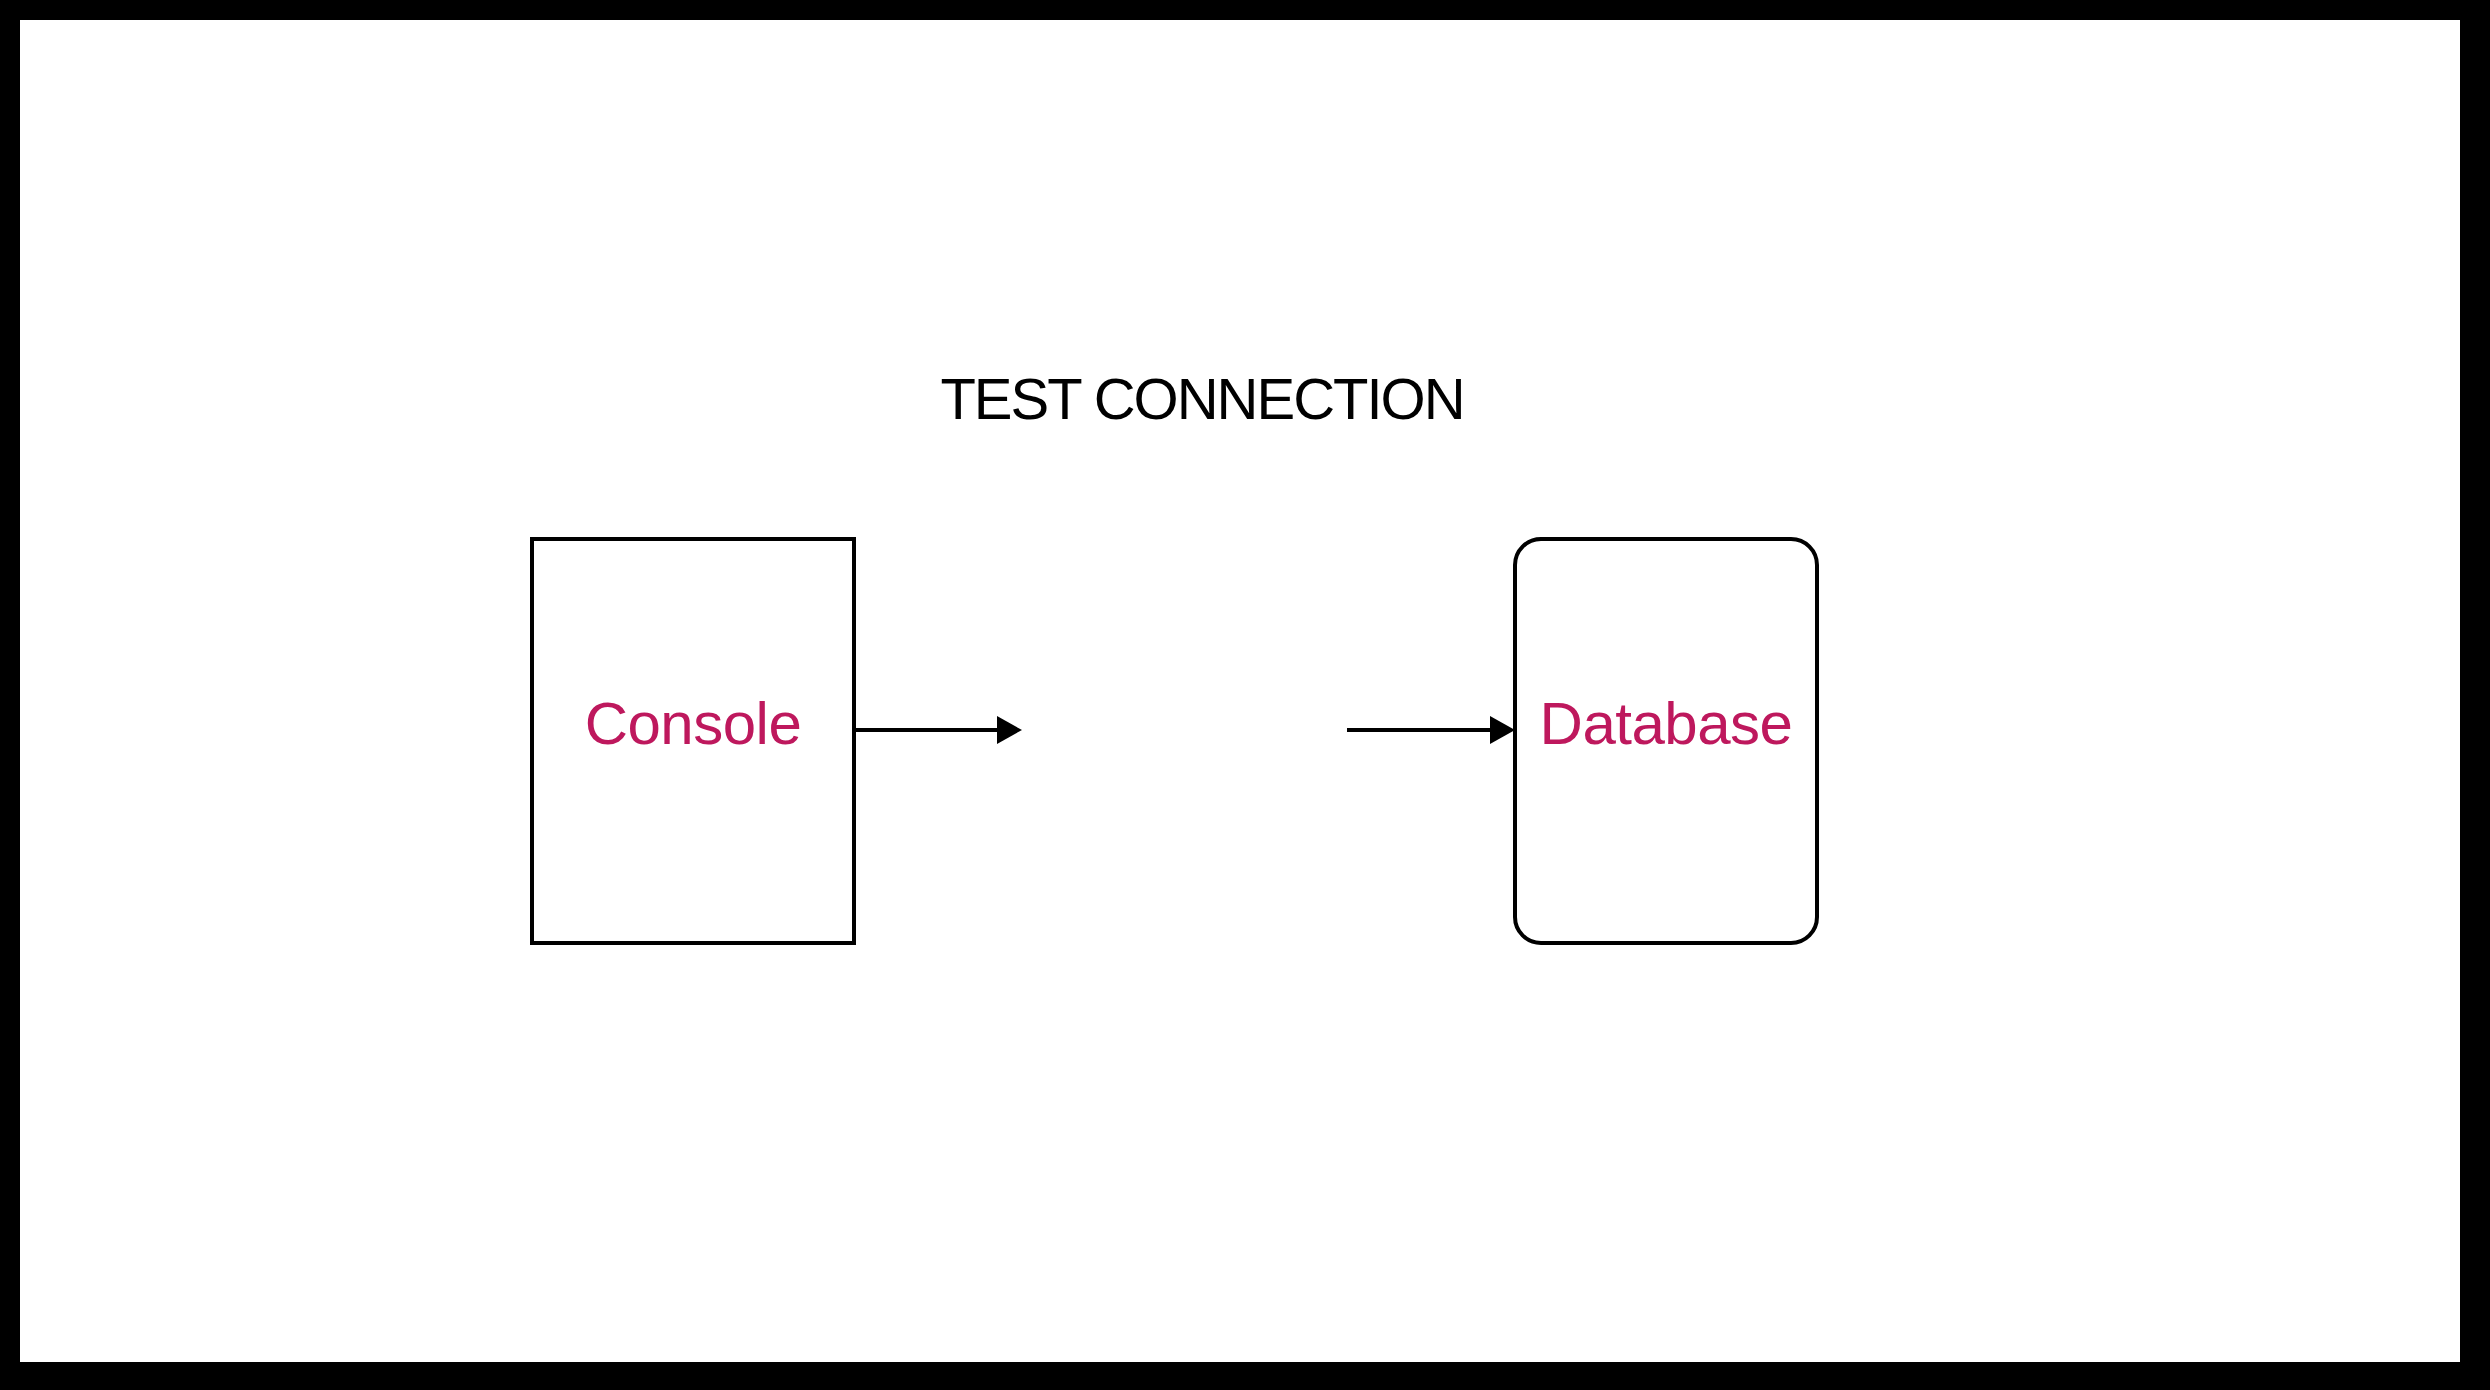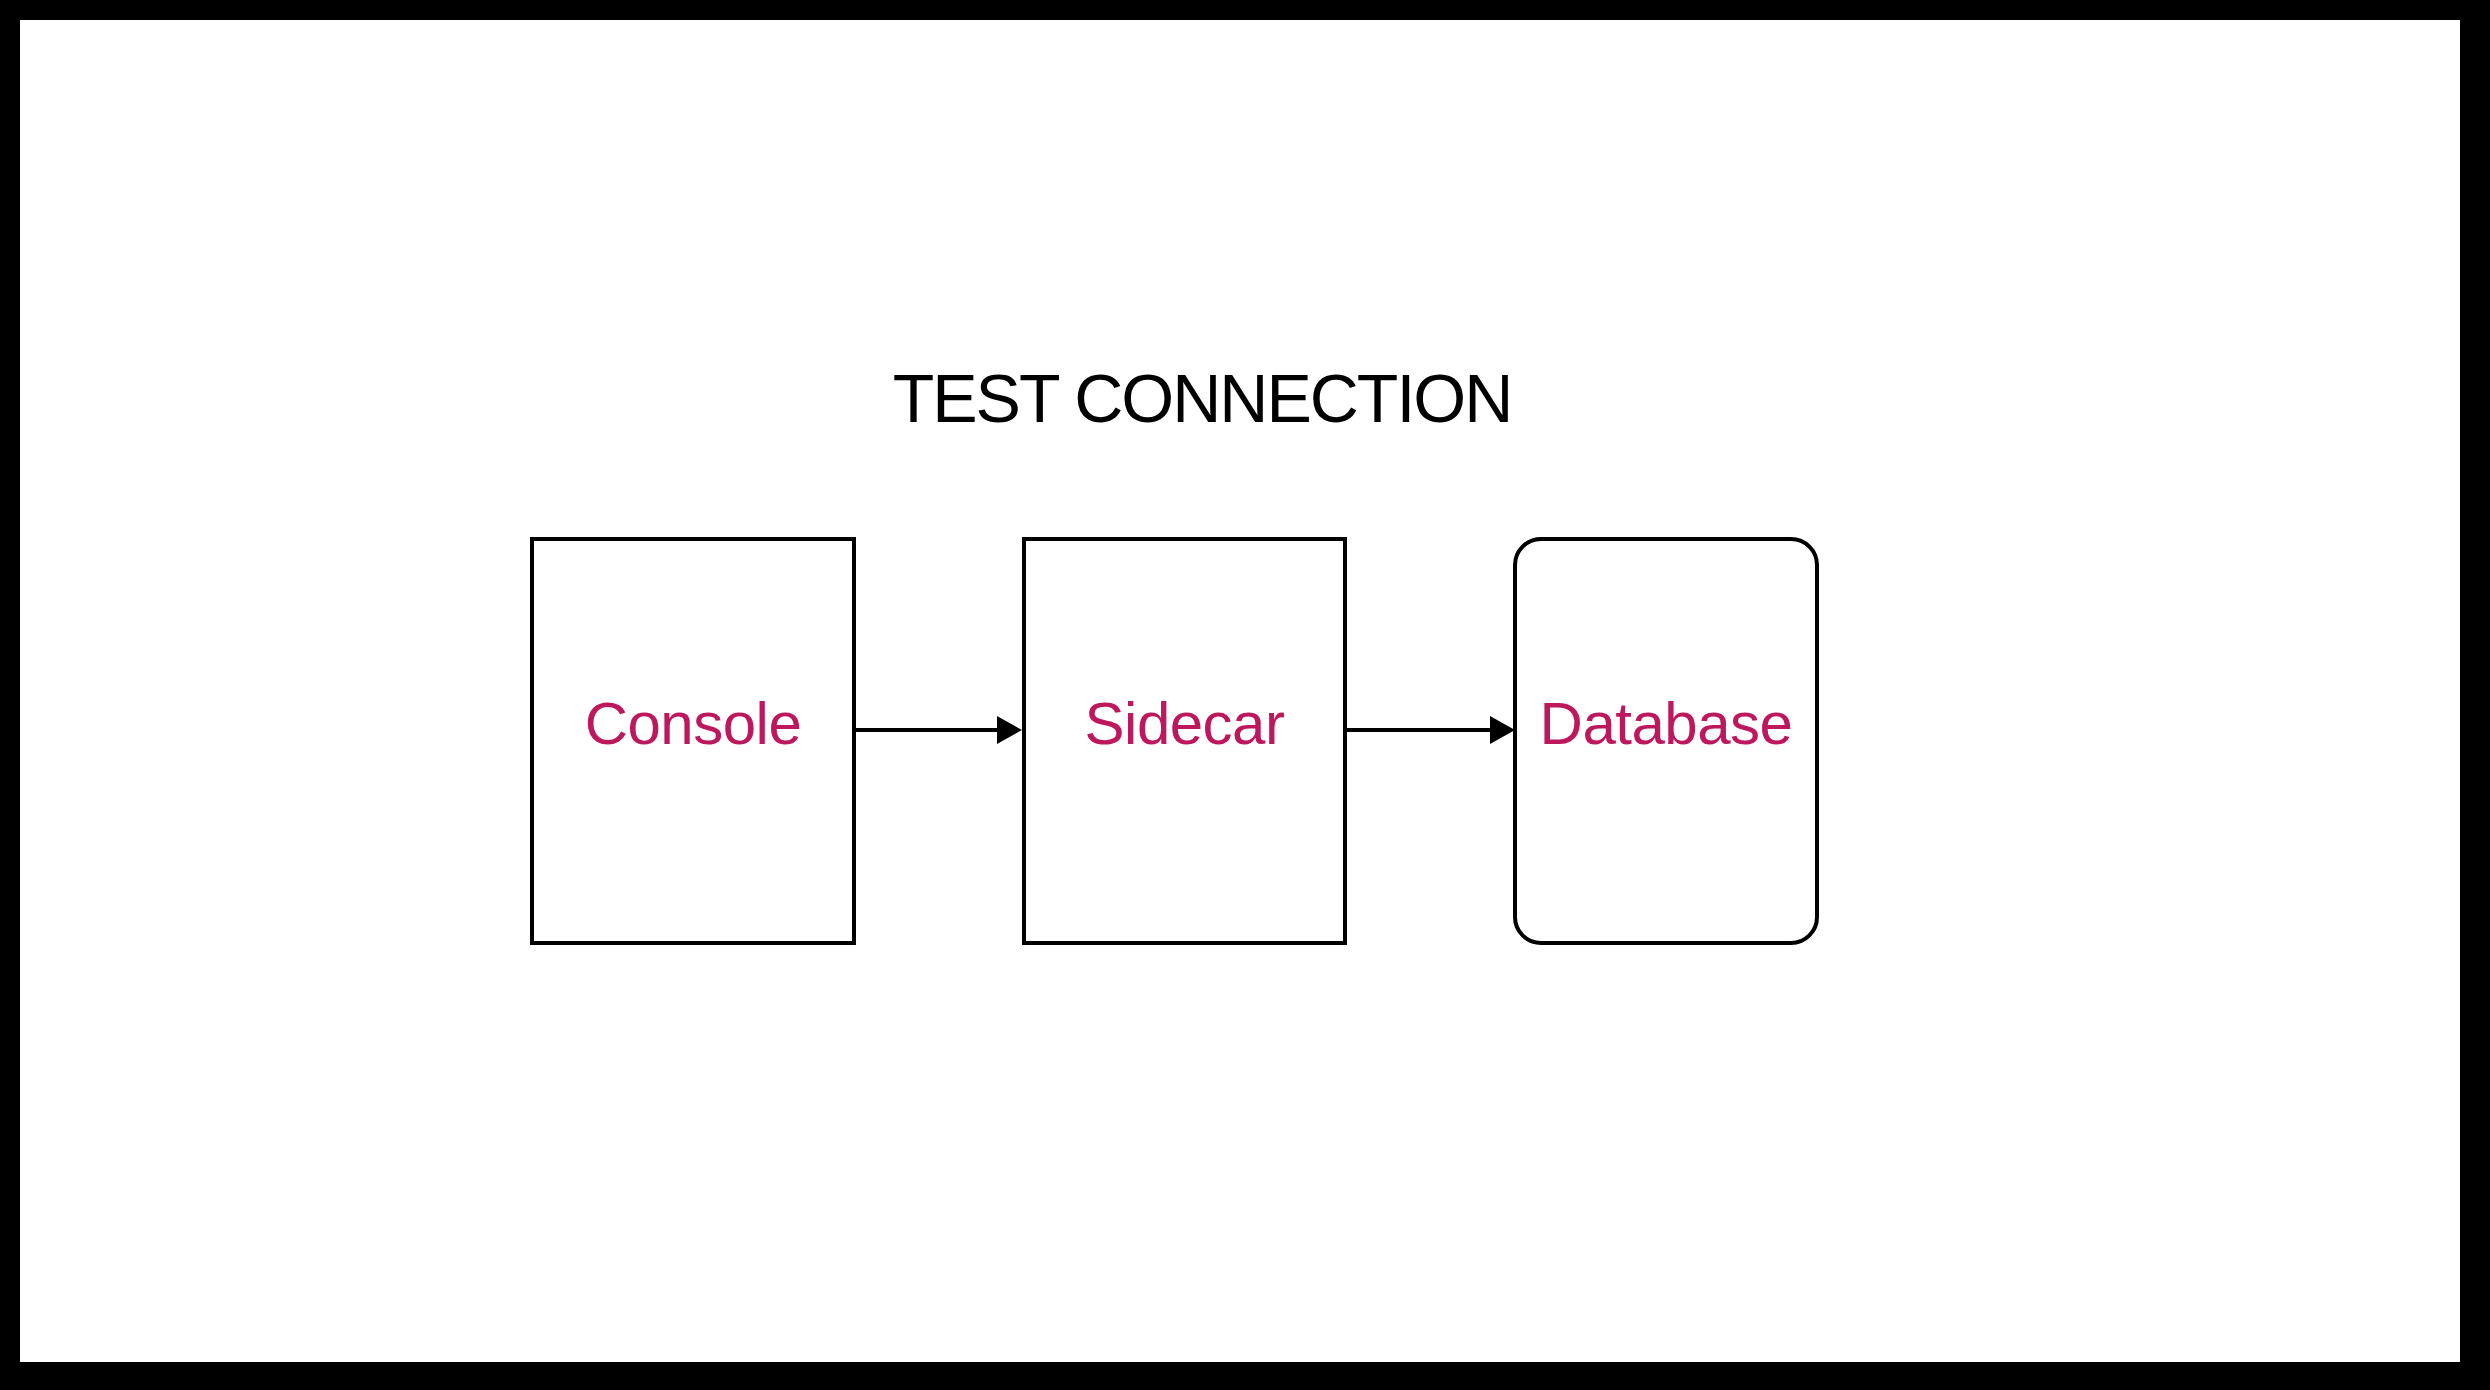--- a/index.html
+++ b/index.html
@@ -27,21 +27,21 @@
 
   .title {
     position: absolute;
     left: 782px;   
     top: 328px;    
     width: 800px;
     height: 100px;
     display: flex;
     align-items: center;
     justify-content: center;
-    font-size: 68px;
+    font-size: 58px;
     letter-spacing: -2px;
     color: #000000;
     white-space: nowrap;
   }
 
   .node {
     position: absolute;
     top: 517px;            
     height: 400px;         
     border: 4px solid #000000;
@@ -87,23 +87,20 @@
 
 <div id="canvas">
   <div class="slide">
 
     <div class="title">TEST CONNECTION</div>
 
     <div class="node" id="node-console">
       <span class="node-label">Console</span>
     </div>
 
-    <div class="node" id="node-sidecar">
-      <span class="node-label">Sidecar</span>
-    </div>
 
     <div class="node" id="node-database">
       <span class="node-label">Database</span>
     </div>
 
     <div class="edge-shaft" id="edge1-shaft"></div>
     <div class="edge-head" id="edge1-head"></div>
 
     <div class="edge-shaft" id="edge2-shaft"></div>
     <div class="edge-head" id="edge2-head"></div>

